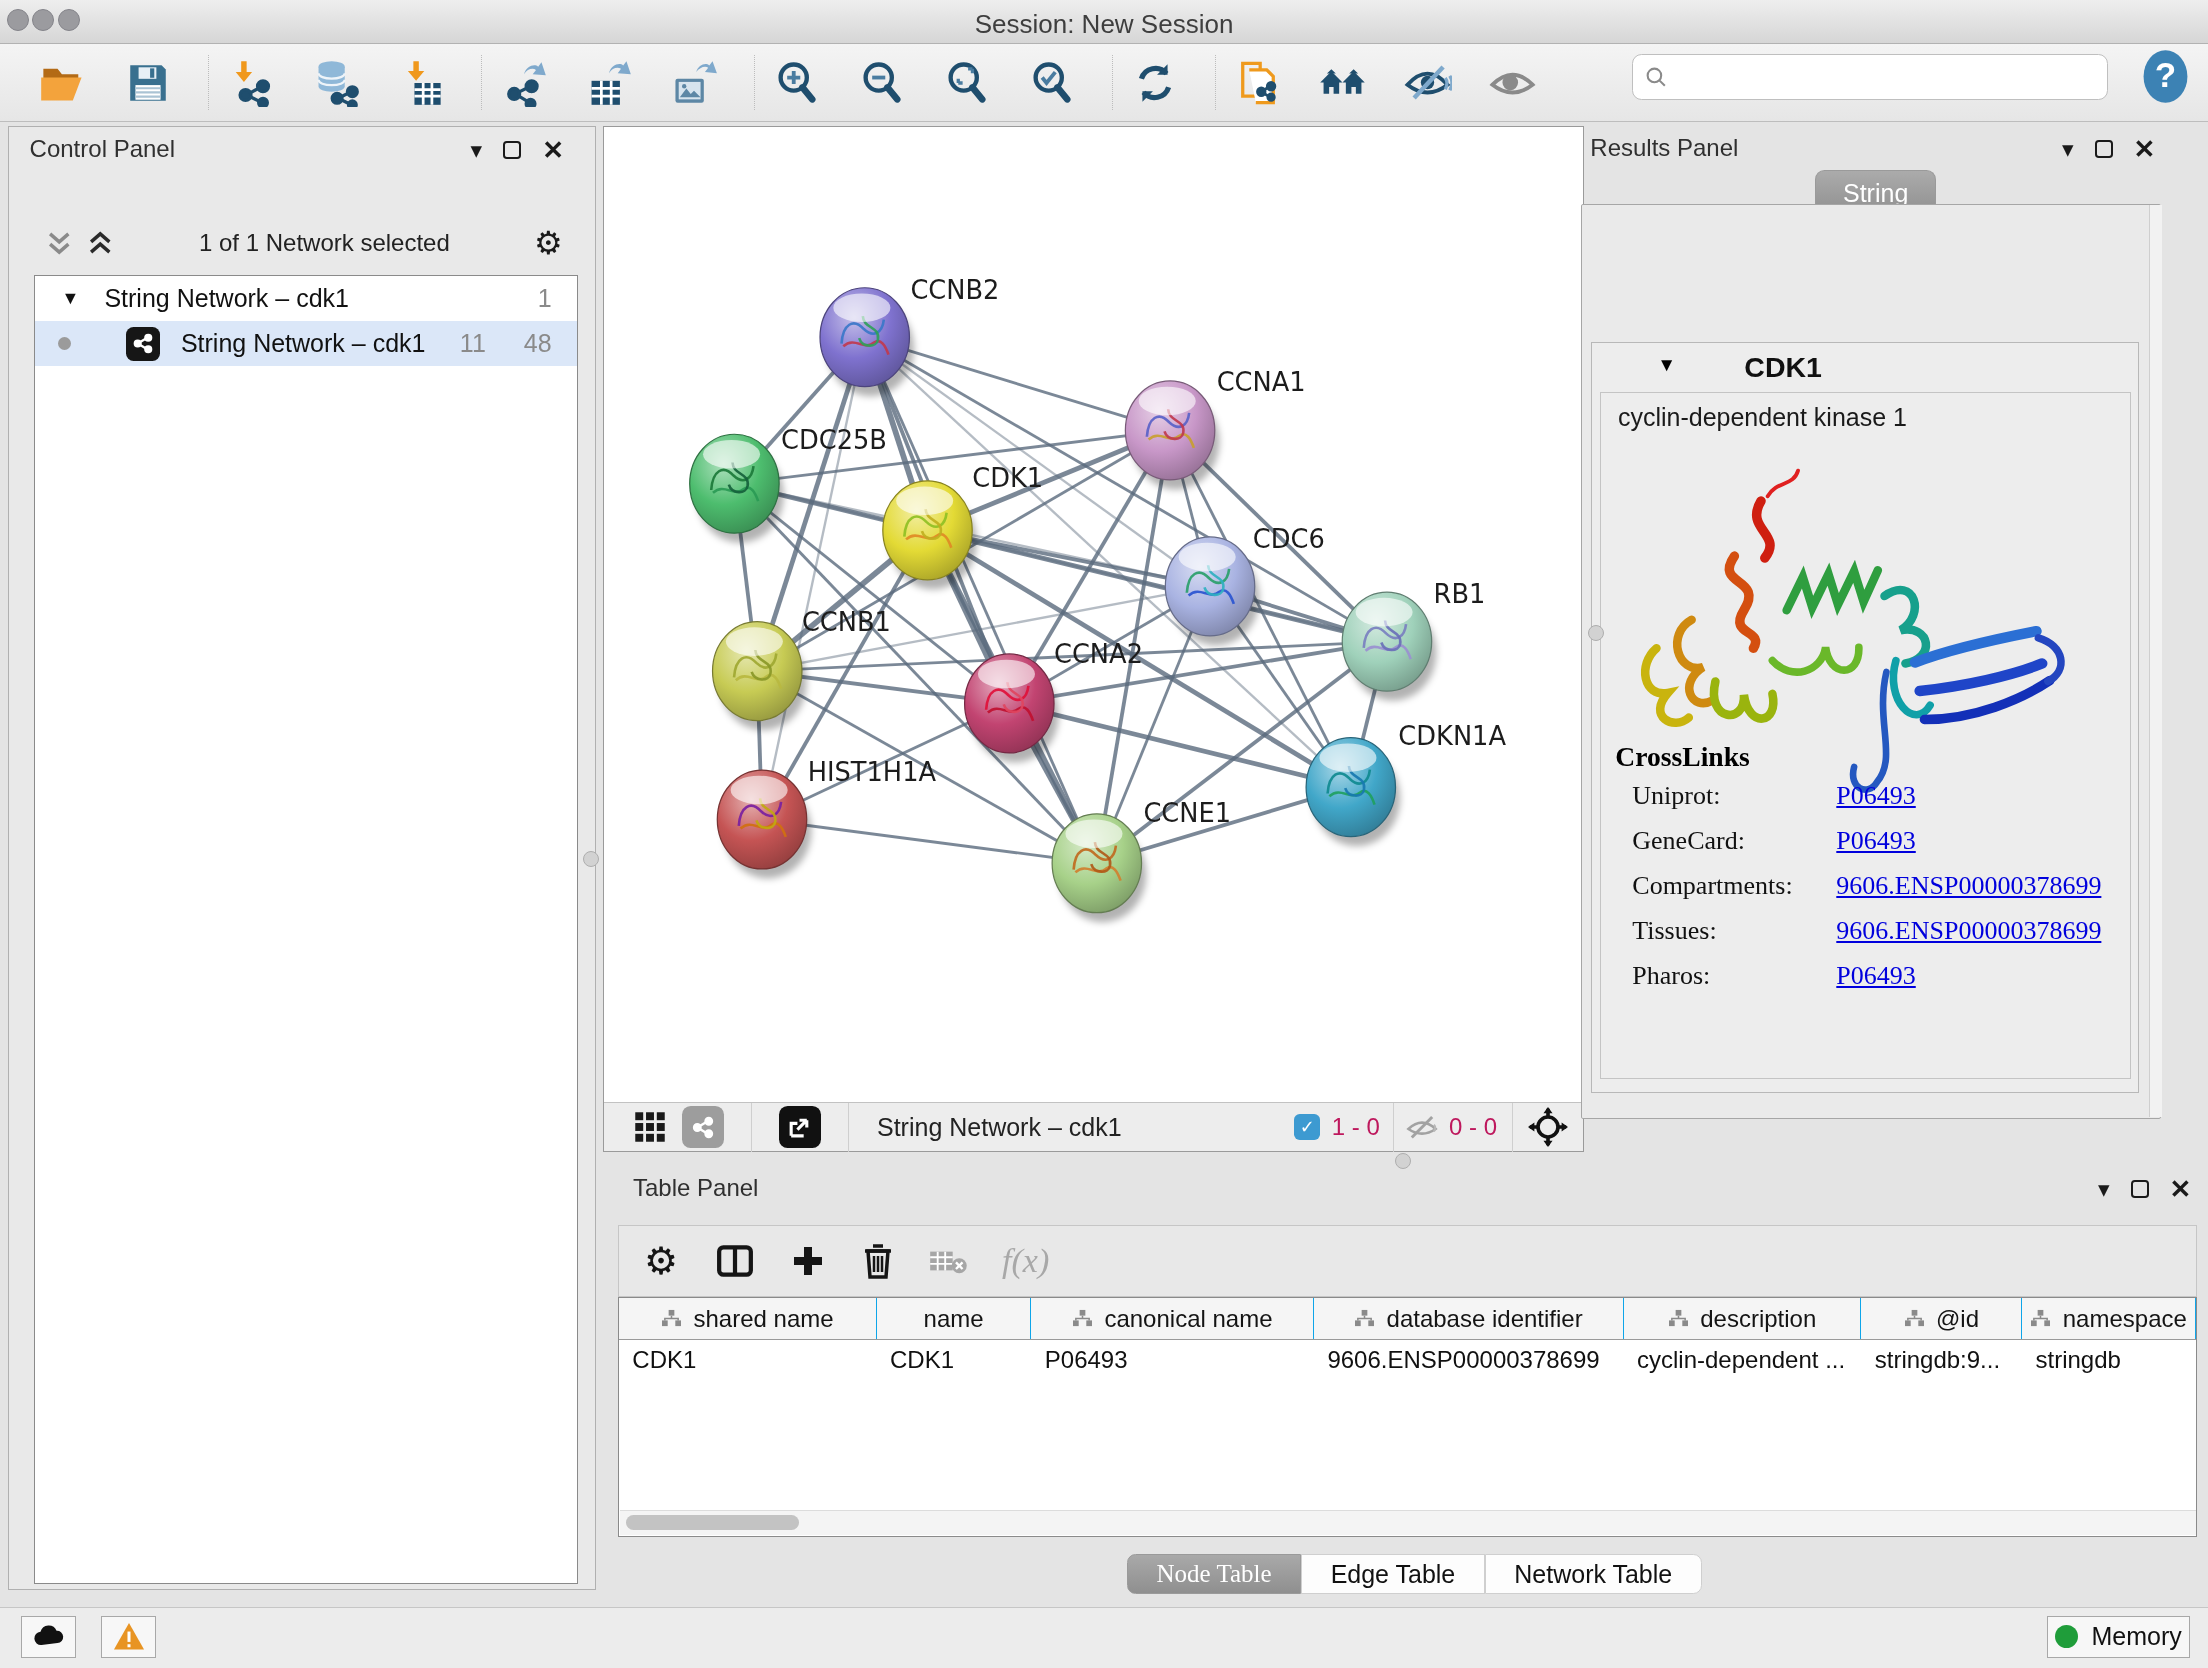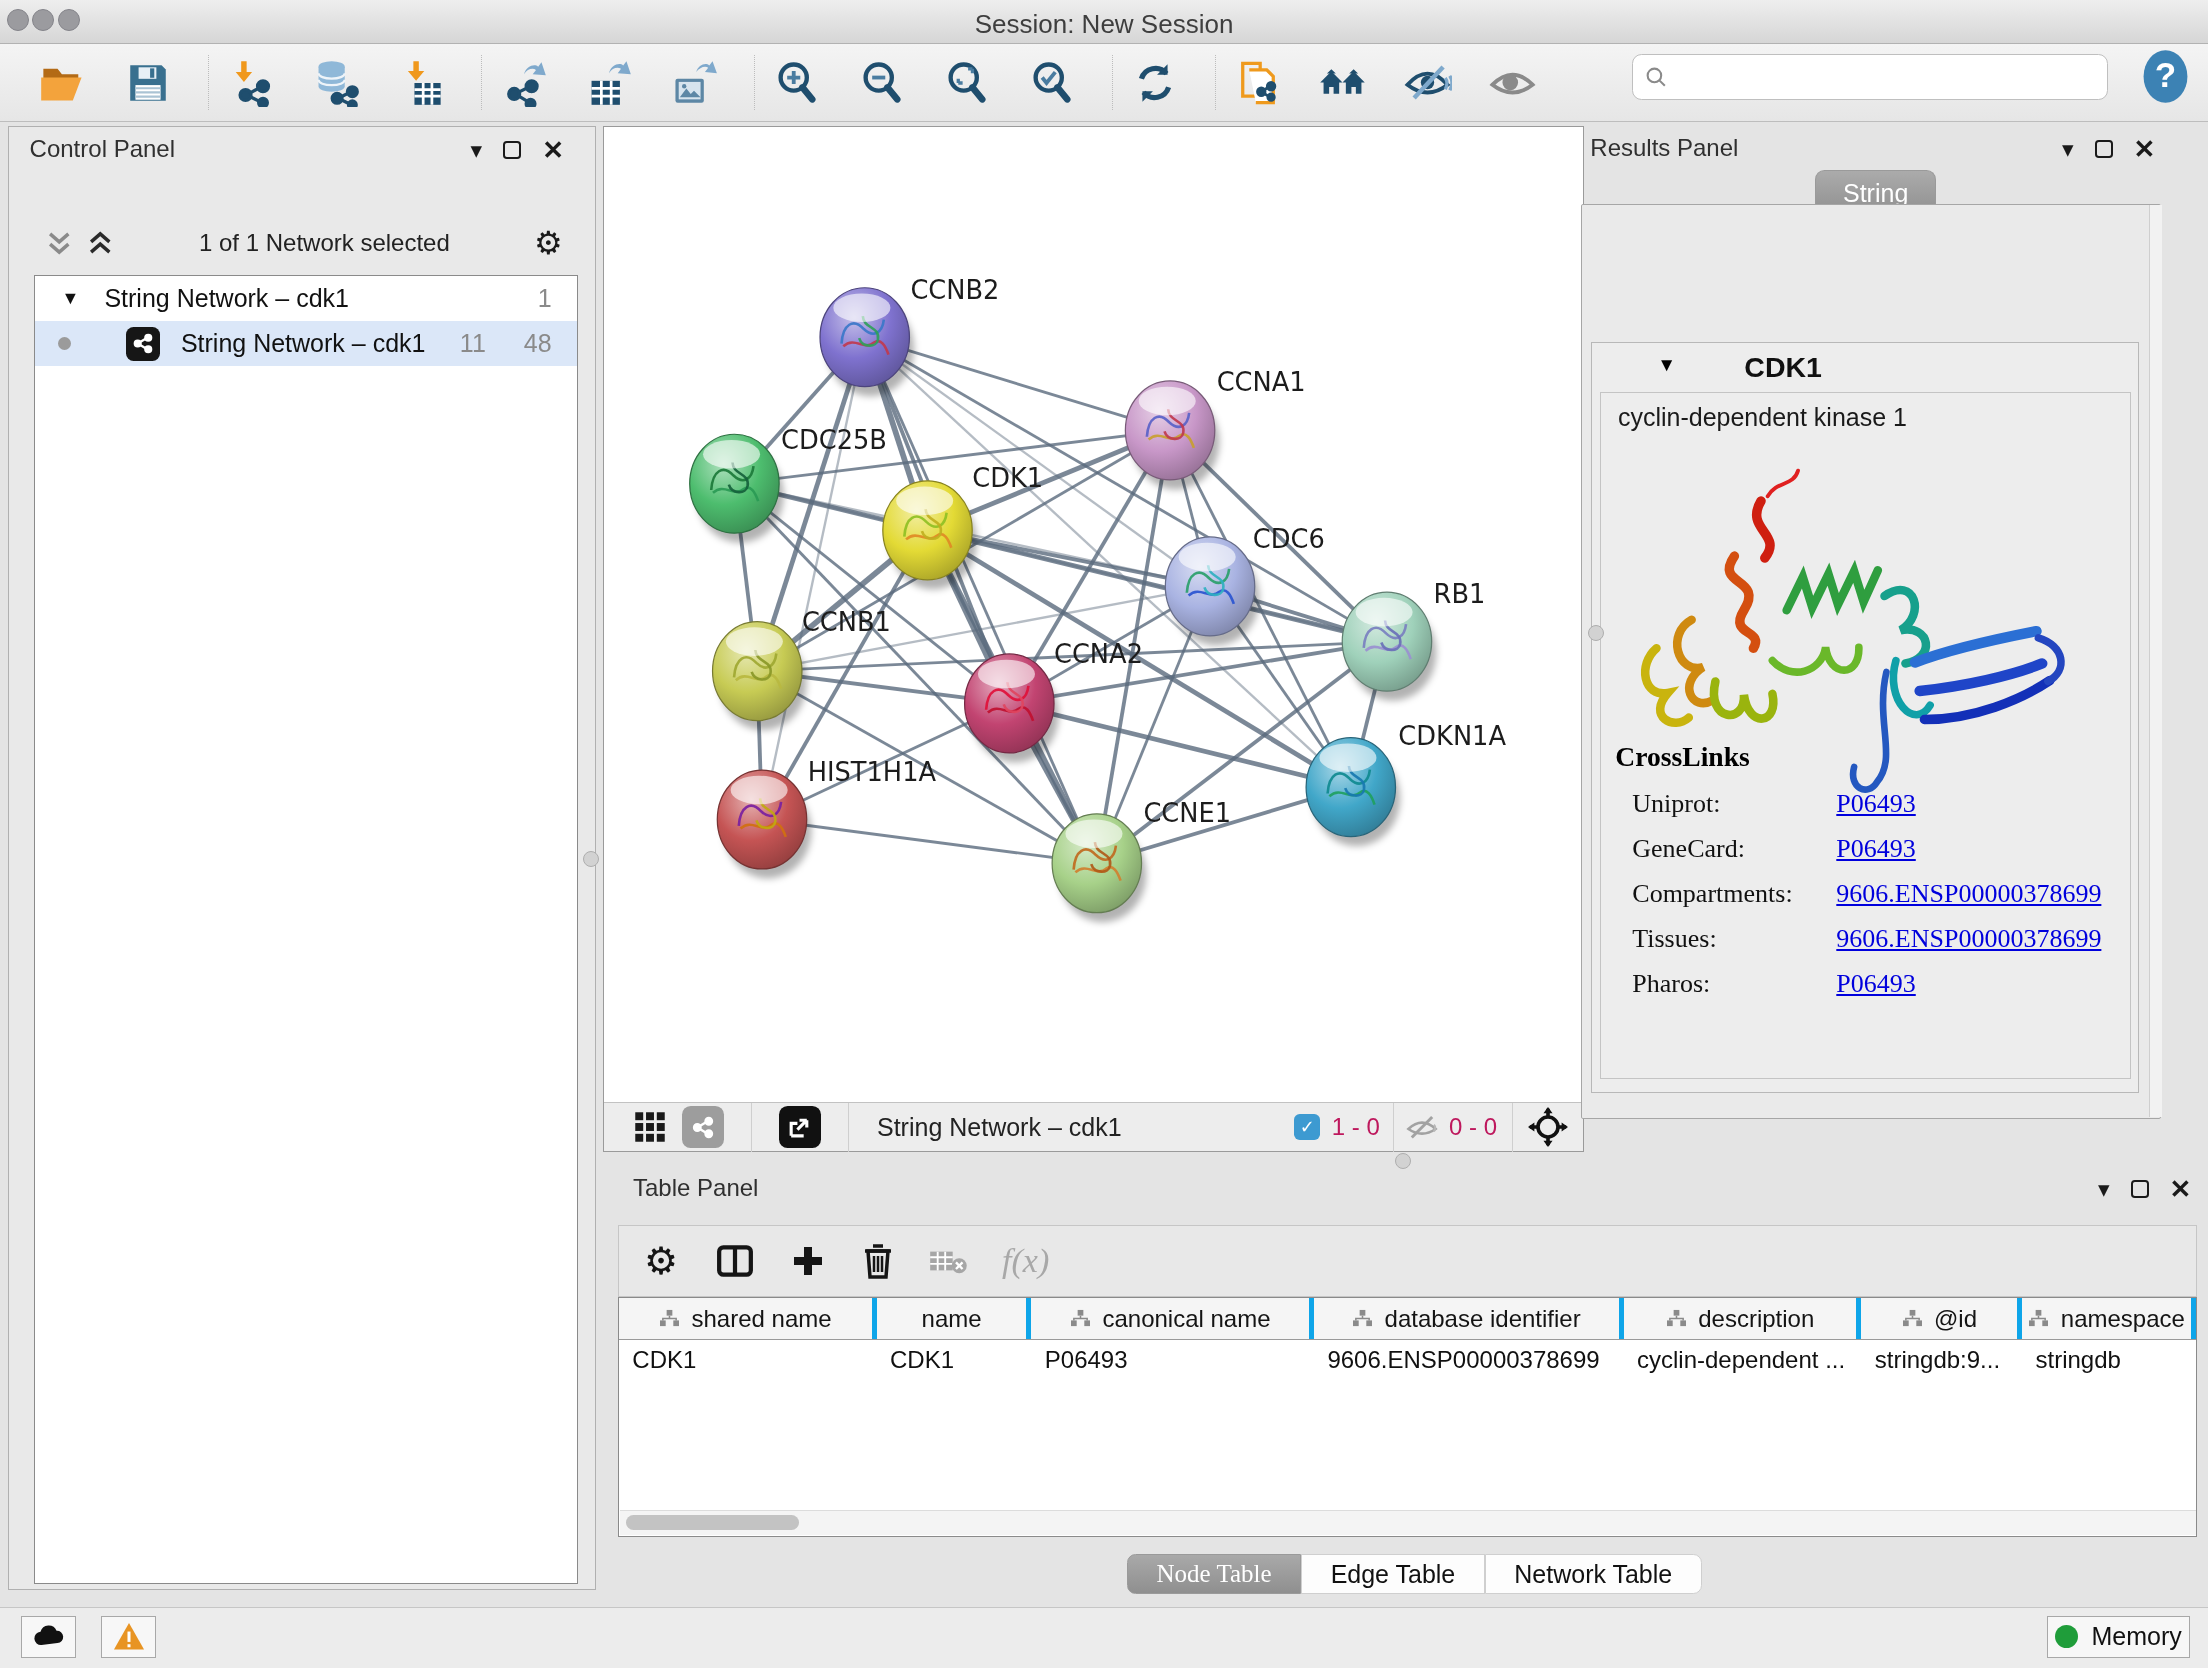--- a/index.html
+++ b/index.html
@@ -67,32 +67,32 @@
   #rp-scroll { left:567px; top:0px; width:13.3px; height:912px; background:#f2f2f2; border-left:1px solid #cfcfcf; }
   #rp-btnbox { left:9.5px; top:13.3px; width:548px; height:116px; border:1.4px solid #b8b8b8; }
   .rp-btn { height:46px; background:#fefefe; border:1px solid #bdbdbd; border-radius:8.6px;
     font-size:26px; color:#111; display:flex; align-items:center; justify-content:center; }
   #rp-gene { left:9.5px; top:137px; width:548px; height:751px; border:1.4px solid #b8b8b8; background:#ededed; }
   #gene-sym { font-size:28.5px; font-weight:bold; color:#111; }
   #gene-desc-box { left:7.6px; top:49px; width:531px; height:687px; border:1px solid #c4c4c4; }
   #gene-desc { font-size:25px; color:#1a1a1a; }
   .serif { font-family:"Liberation Serif", serif; }
   #xl-head { font-size:27.6px; font-weight:bold; color:#000; }
-  .xl-row { display:flex; font-size:26px; height:45px; align-items:center; }
+  .xl-row { display:flex; font-size:26px; height:45px; align-items:flex-start; }
   .xl-label { width:204px; color:#111; }
   .xl-val { color:#0000dd; text-decoration:underline; }
 
   
   #table-panel { left:618px; top:1168px; width:1586px; height:428px; }
   #tp-toolbar { left:0px; top:57px; width:1579px; height:72px; background:#e8e8e8;
     border:1px solid #c6c6c6; display:flex; align-items:center; }
   #tp-table { left:0px; top:129px; width:1579px; height:240px; background:#fff; border:1.4px solid #8a8a8a; }
   #tp-header { display:flex; height:42px; background:#f5f5f5; border-bottom:1.4px solid #9a9a9a; }
   .th { display:flex; align-items:center; justify-content:center; gap:11.4px; font-size:24px; color:#141414;
-    border-right:5px solid #0ea5e9; }
+    border-right:1px solid #0ea5e9; }
   .td { font-size:24px; color:#111; padding-left:13.3px; display:flex; align-items:center; }
   #tp-row { display:flex; height:40px; }
   #tp-scrolltrack { position:absolute; left:1.4px; bottom:1.4px; width:1576px; height:25px; background:#f4f4f4; border-top:1px solid #dcdcdc; }
   #tp-thumb { position:absolute; left:5.7px; top:4.8px; width:173px; height:15px; background:#c3c3c3; border-radius:7.6px; }
   #tp-tabs { left:509px; top:386px; display:flex; }
   .tp-tab { height:40px; padding:0 28.5px; display:flex; align-items:center; font-size:25px; color:#111;
     background:#fdfdfd; border:1px solid #cfcfcf; }
   .tp-tab.active { background:linear-gradient(#a9a9a9,#8f8f8f); color:#fff; border-radius:8.6px 0 0 8.6px; border-color:#9a9a9a;font-family:Liberation Serif, serif; }
   .tp-tab:last-child { border-radius:0 8.6px 8.6px 0; }
 

